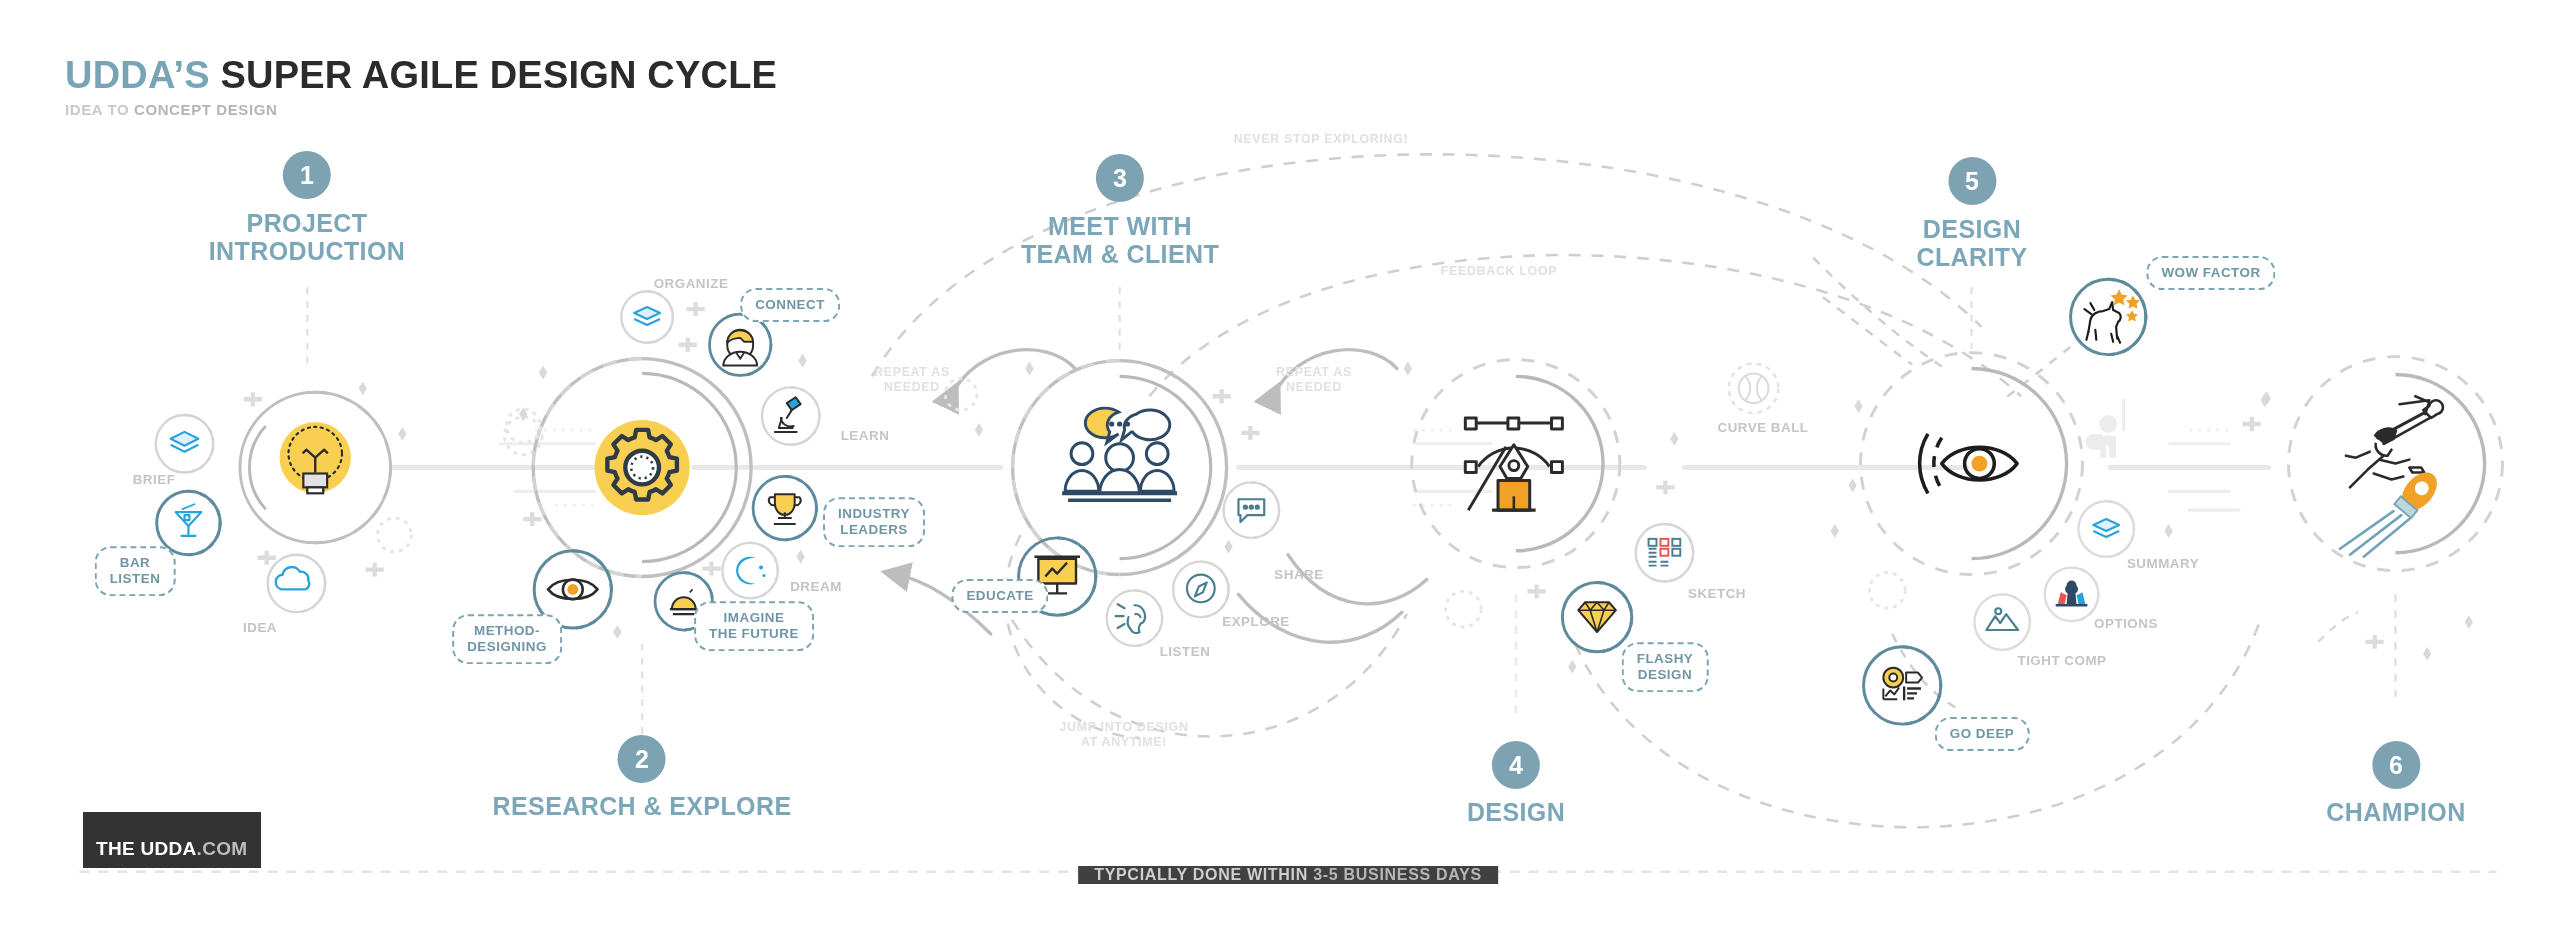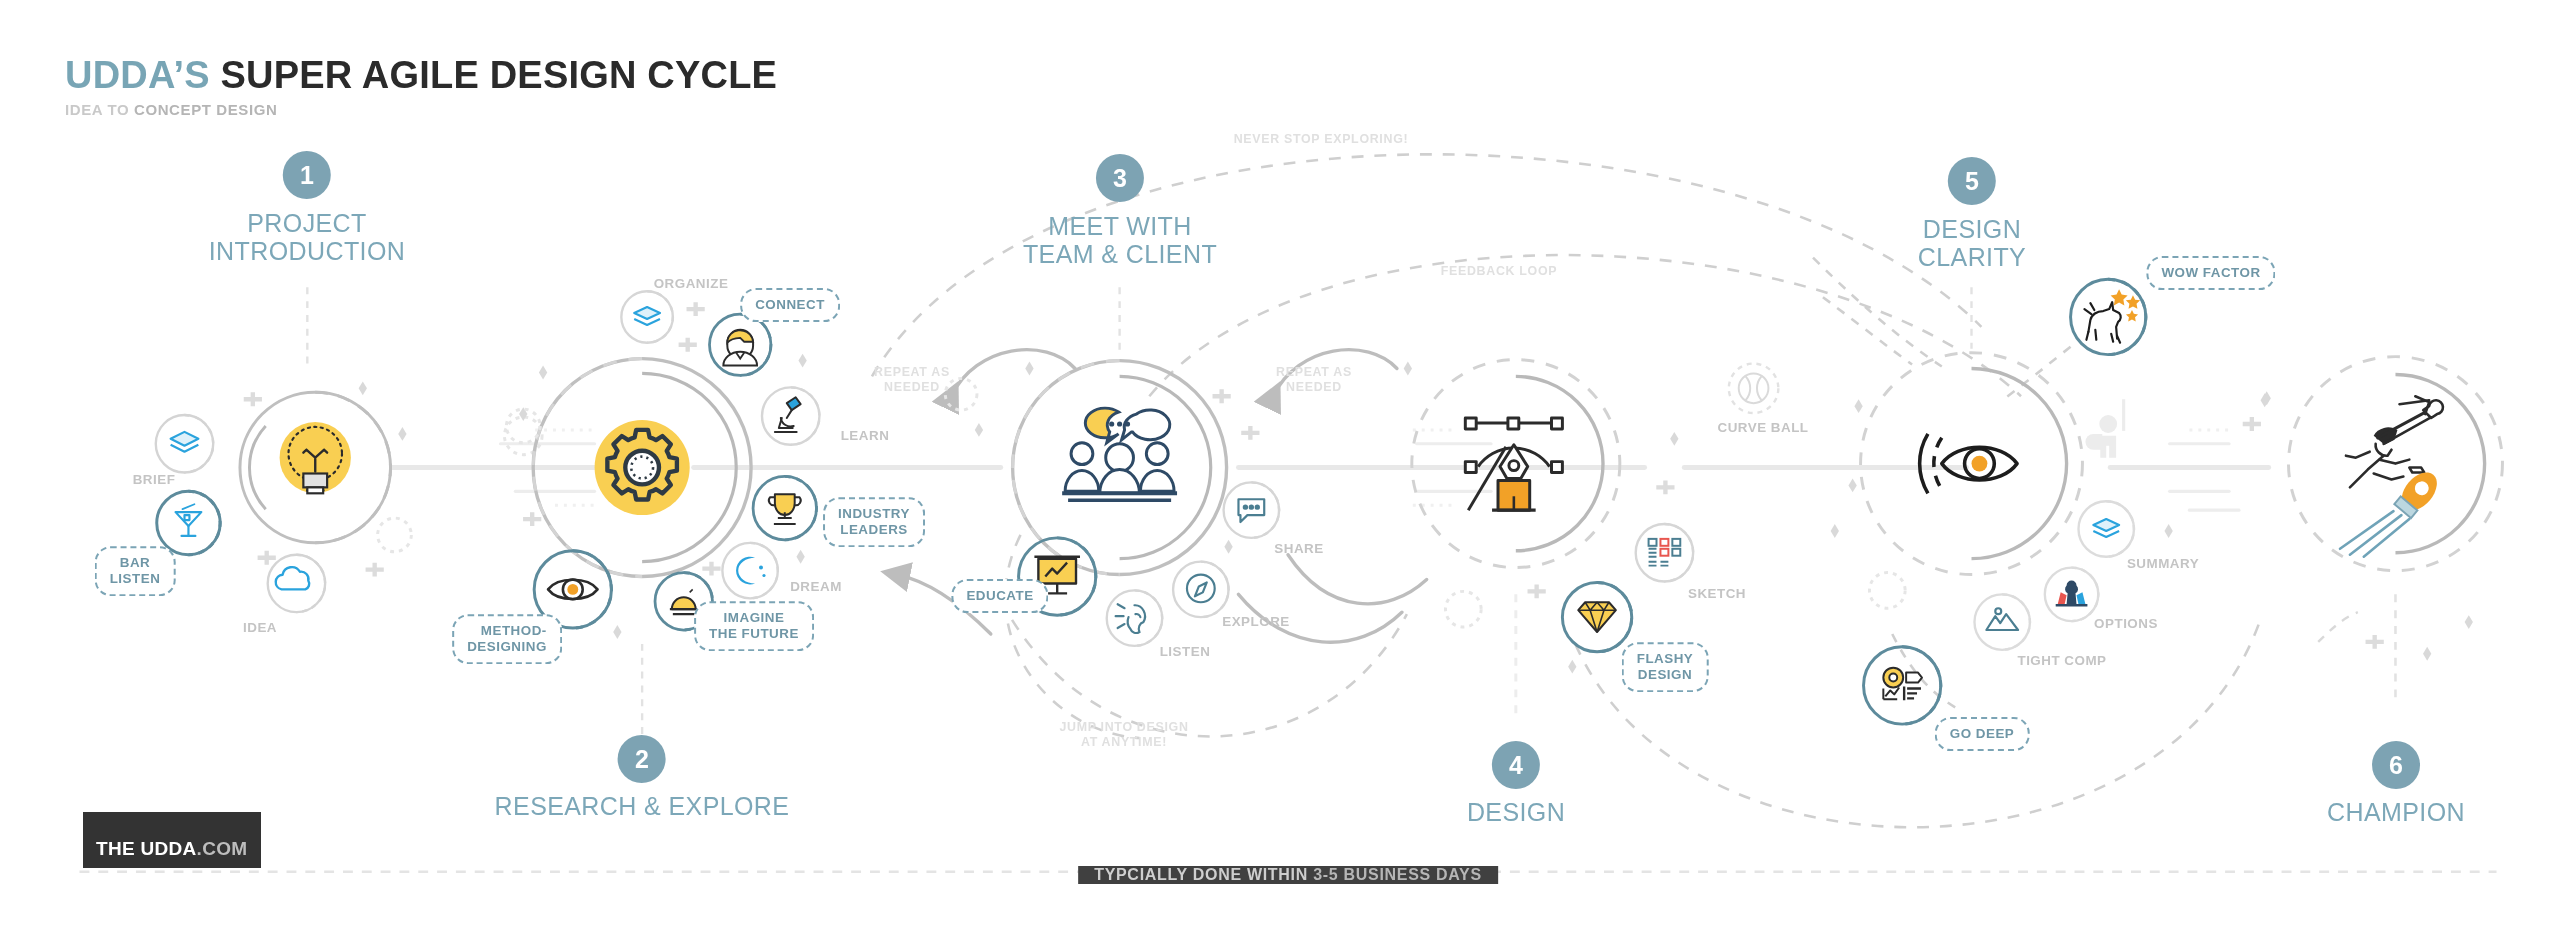--- a/index.html
+++ b/index.html
@@ -20,21 +20,21 @@
 
   
   .stage-head { position:absolute; text-align:center; transform: translateX(-50%); }
   .badge {
     width:48px; height:48px; border-radius:50%;
     background:#7da3b3; color:#fff;
     font-size:25px; font-weight:700; line-height:48px; text-align:center;
     margin:0 auto 10px auto;
   }
   .stage-name {
-    font-size:25px; font-weight:400; letter-spacing:0.4px;
+    font-size:25px; font-weight:700; letter-spacing:0.4px;
     color:#7ca7b8; line-height:1.12; white-space:pre-line;
   }
   .stage-head.below .badge { margin-bottom:9px; }
 
   
   #art { position:absolute; left:0; top:0; width:2576px; height:947px; }
 
   
   .nlabel {
     position:absolute; transform: translate(-50%,-50%);
@@ -613,25 +613,25 @@
   <div class="nlabel" style="left:260px;  top:628px;">IDEA</div>
 
   <div class="nlabel" style="left:691px;  top:284px;">ORGANIZE</div>
   <div class="nlabel pill" style="left:790px;  top:305px;">CONNECT</div>
   <div class="nlabel" style="left:865px;  top:436px;">LEARN</div>
   <div class="nlabel pill" style="left:874px;  top:522px;">INDUSTRY
 LEADERS</div>
   <div class="nlabel" style="left:816px;  top:587px;">DREAM</div>
   <div class="nlabel pill" style="left:754px;  top:626px;">IMAGINE
 THE FUTURE</div>
-  <div class="nlabel pill" style="left:507px;  top:639px;text-align:right;">METHOD-
+  <div class="nlabel pill" style="left:507px;  top:639px;">METHOD-
 DESIGNING</div>
 
   <div class="nlabel pill" style="left:1000px; top:596px;">EDUCATE</div>
-  <div class="nlabel" style="left:1299px; top:549px;">SHARE</div>
+  <div class="nlabel" style="left:1299px; top:575px;">SHARE</div>
   <div class="nlabel" style="left:1185px; top:652px;">LISTEN</div>
   <div class="nlabel" style="left:1256px; top:622px;">EXPLORE</div>
 
   <div class="nlabel" style="left:1763px; top:428px;">CURVE BALL</div>
   <div class="nlabel" style="left:1717px; top:594px;">SKETCH</div>
   <div class="nlabel pill" style="left:1665px; top:667px;">FLASHY
 DESIGN</div>
 
   <div class="nlabel pill" style="left:2211px; top:273px;">WOW FACTOR</div>
   <div class="nlabel" style="left:2163px; top:564px;">SUMMARY</div>

